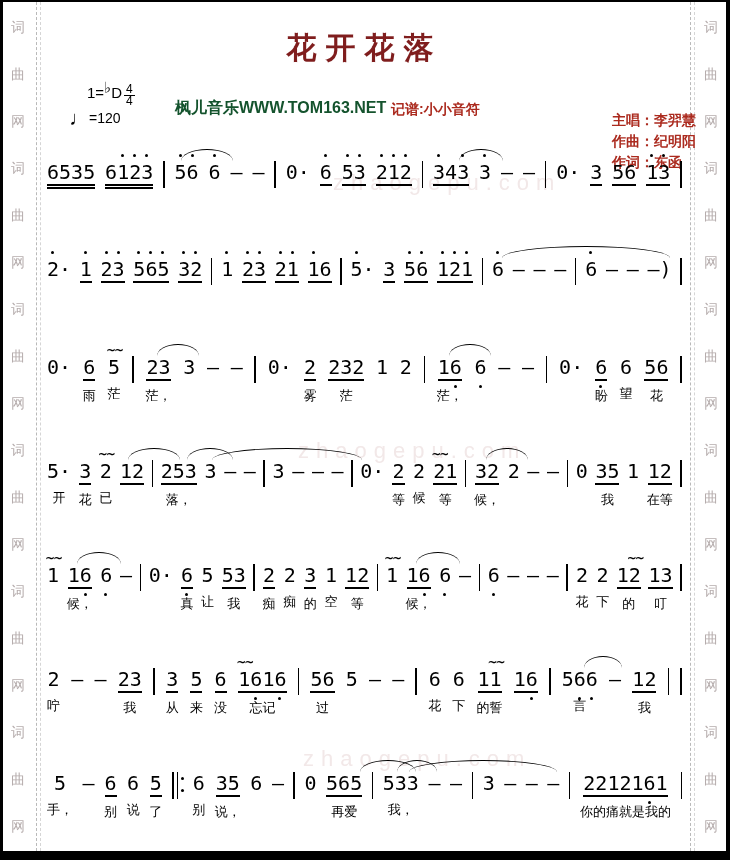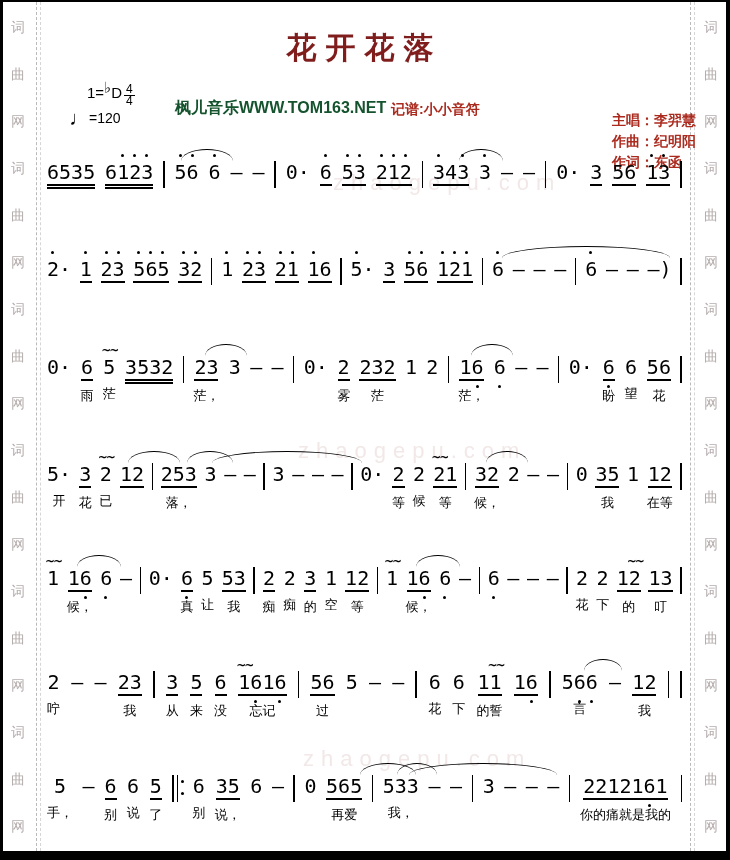--- a/index.html
+++ b/index.html
@@ -270,24 +270,20 @@
             <span class="lyr"></span>
           </span>
           <span class="tok">
             <span class="nt u1"><span class="ch">6</span></span>
             <span class="lyr">雨</span>
           </span>
           <span class="tok">
             <span class="nt"><span class="ch">5<i class="mk">~~</i></span></span>
             <span class="lyr">茫</span>
           </span>
-          <span class="tok">
-            <span class="nt u2"><span class="ch">3</span><span class="ch">5</span><span class="ch">3</span><span class="ch">2</span></span>
-            <span class="lyr"></span>
-          </span>
           <span class="bar"></span>
           <span class="tok">
             <span class="arc" style="left: 12px; width: 42px;"></span>
             <span class="nt u1"><span class="ch">2</span><span class="ch">3</span></span>
             <span class="lyr">茫，</span>
           </span>
           <span class="tok">
             <span class="nt"><span class="ch">3</span></span>
             <span class="lyr"></span>
           </span>

